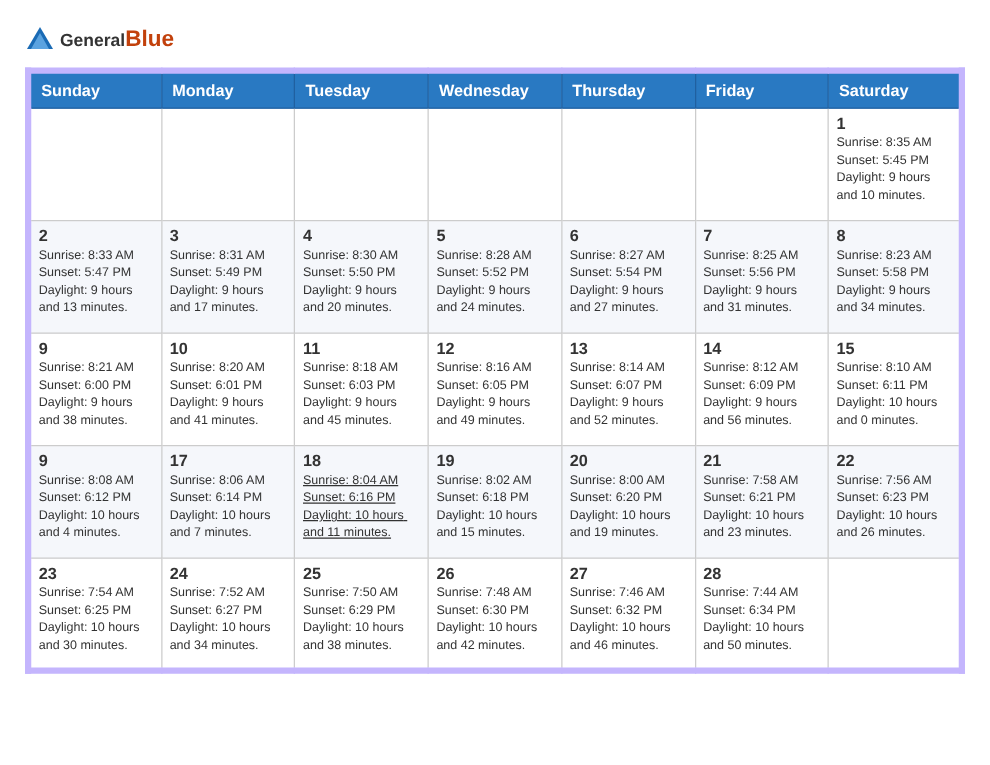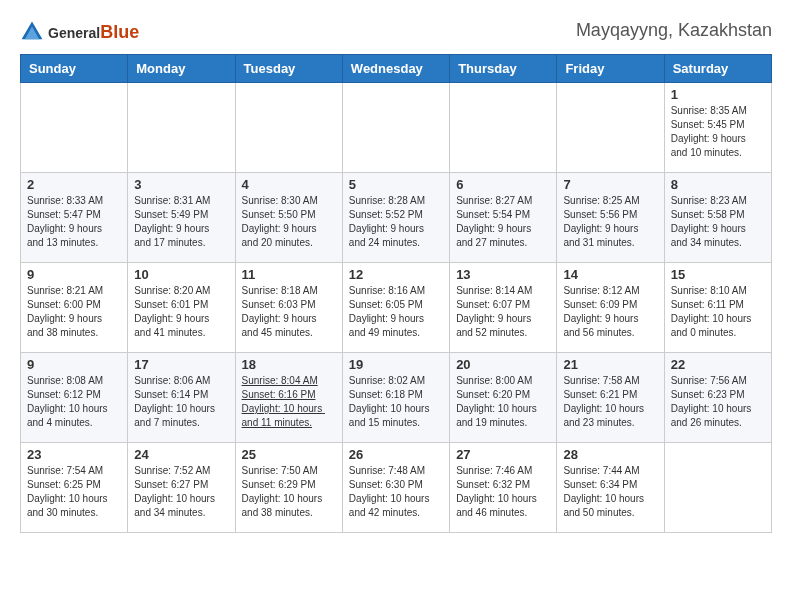--- a/index.html
+++ b/index.html
@@ -46,21 +46,21 @@
       color: #333;
       line-height: 1.1;
     }
     .location-title {
       font-size: 18px;
       color: #555;
     }
     .calendar {
       width: 100%;
       border-collapse: collapse;
-      border: 1px solid #c4b5fd;
+      border: 5px solid #c4b5fd;
     }
     .calendar th {
       background: #2979c2;
       color: #fff;
       font-size: 13px;
       font-weight: bold;
       padding: 6px 8px;
       text-align: left;
       border: 1px solid #2060a0;
     }
@@ -102,21 +102,20 @@
       <polygon points="15,2 28,24 2,24" fill="#1a6bb5"></polygon>
       <polygon points="15,8 24,24 6,24" fill="#5ba3e0"></polygon>
     </svg>
     <div>
       <div>
         <span class="logo-text-general">General</span><span class="logo-text-blue">Blue</span>
       </div>
     </div>
   </div>
   <div class="title-block">
-    <div class="location-title">Mayqayyng, Kazakhstan</div>
   </div>
 </div>
 
 <table class="calendar">
   <thead>
     <tr>
     <th>Sunday</th>
         <th>Monday</th>
         <th>Tuesday</th>
         <th>Wednesday</th>

